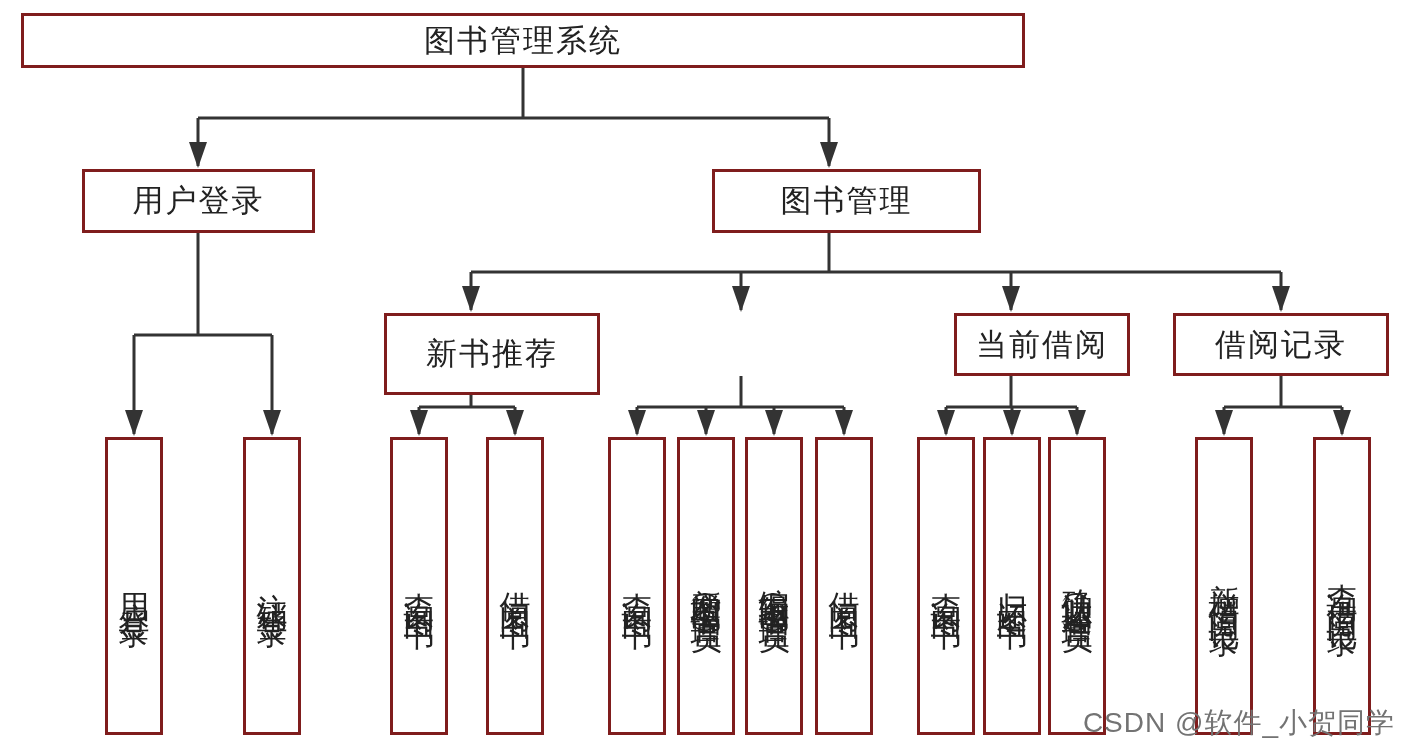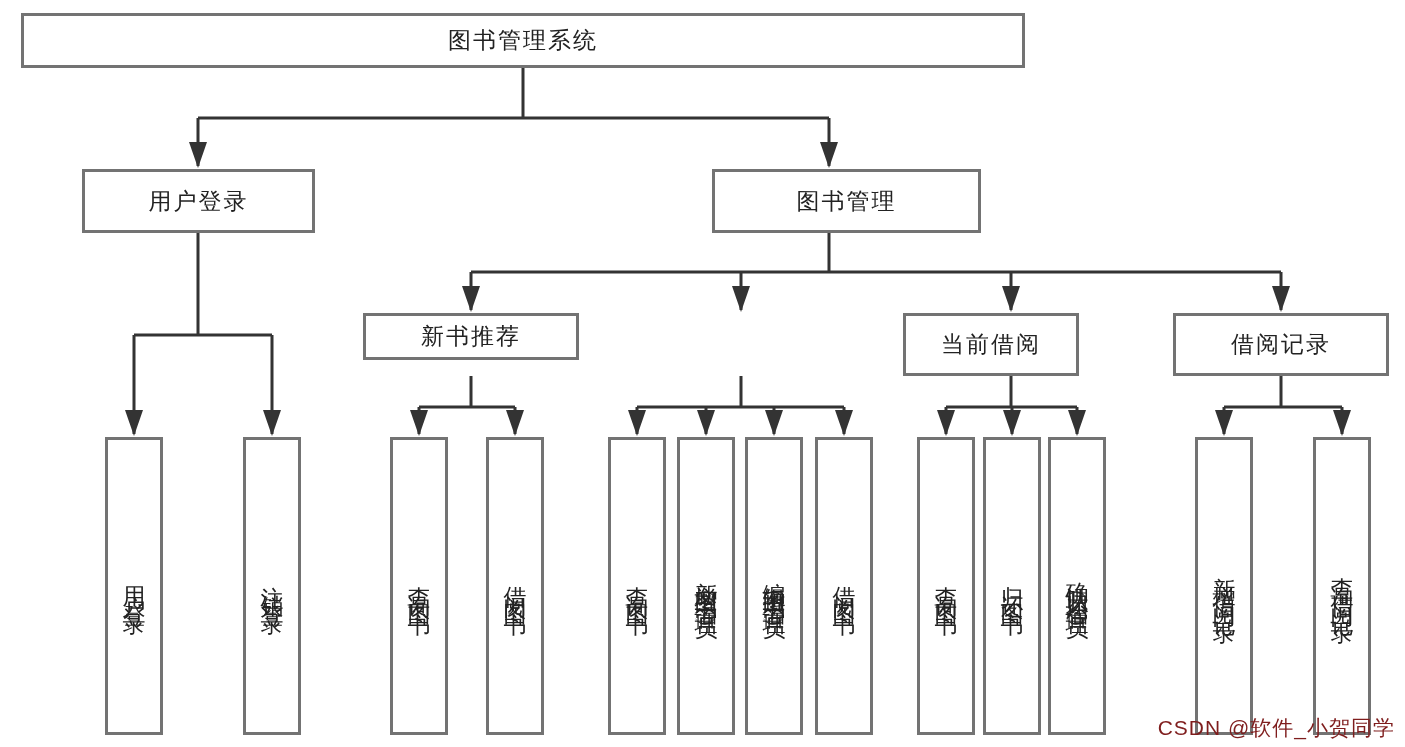--- a/index.html
+++ b/index.html
@@ -7,42 +7,42 @@
     position:relative;
     width:1405px;height:747px;
     background:#ffffff;
     font-family:"Liberation Sans","DejaVu Sans",sans-serif;
     overflow:hidden;
   }
   .connectors{position:absolute;left:0;top:0;width:1405px;height:747px;}
   .box{
     position:absolute;
     box-sizing:border-box;
-    border:3px solid #737373;
+    border:3px solid #7f1d1d;
     background:#ffffff;
     display:flex;align-items:center;justify-content:center;
     color:#222222;
-    font-size:23px;
+    font-size:31px;
     letter-spacing:2px;
     z-index:2;
   }
   .leaf{padding:4px 0;}
   .vtext{
     writing-mode:vertical-rl;
     text-orientation:mixed;
     letter-spacing:9px;
     line-height:1;
     white-space:nowrap;
   }
   .vtext.long{letter-spacing:5px;}
   .watermark{
     position:absolute;
     right:10px;bottom:5px;
-    font-size:21px;
-    color:#7f1d1d;
+    font-size:28px;
+    color:#737373;
     letter-spacing:1px;
     white-space:nowrap;
     z-index:3;
   }
 </style>
 </head>
 <body>
 
 <div class="canvas">
 
@@ -84,22 +84,22 @@
       <polygon points="1215,410 1233,410 1224,436"></polygon>
       <polygon points="1333,410 1351,410 1342,436"></polygon>
     </g>
   </svg>
 
   <div class="box" style="left:21px;top:13px;width:1004px;height:55px">图书管理系统</div>
 
   <div class="box" style="left:82px;top:169px;width:233px;height:64px">用户登录</div>
   <div class="box" style="left:712px;top:169px;width:269px;height:64px">图书管理</div>
 
-  <div class="box" style="left:363px;top:313px;width:216px;height:47px">新书推荐</div>
-  <div class="box" style="left:903px;top:313px;width:176px;height:63px">当前借阅</div>
+  <div class="box" style="left:384px;top:313px;width:216px;height:82px">新书推荐</div>
+  <div class="box" style="left:954px;top:313px;width:176px;height:63px">当前借阅</div>
   <div class="box" style="left:1173px;top:313px;width:216px;height:63px">借阅记录</div>
 
   <div class="box leaf" style="left:105px;top:437px;width:58px;height:298px">
     <span class="vtext">用户登录</span>
   </div>
   <div class="box leaf" style="left:243px;top:437px;width:58px;height:298px">
     <span class="vtext">注销登录</span>
   </div>
 
   <div class="box leaf" style="left:390px;top:437px;width:58px;height:298px">

